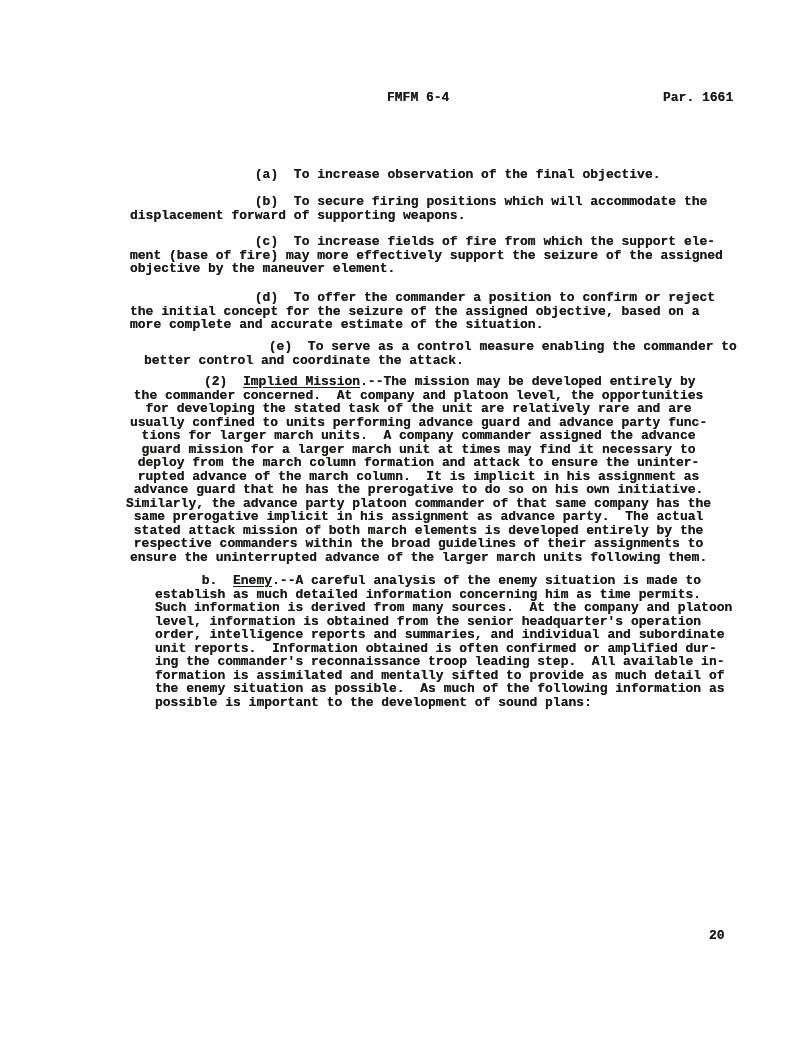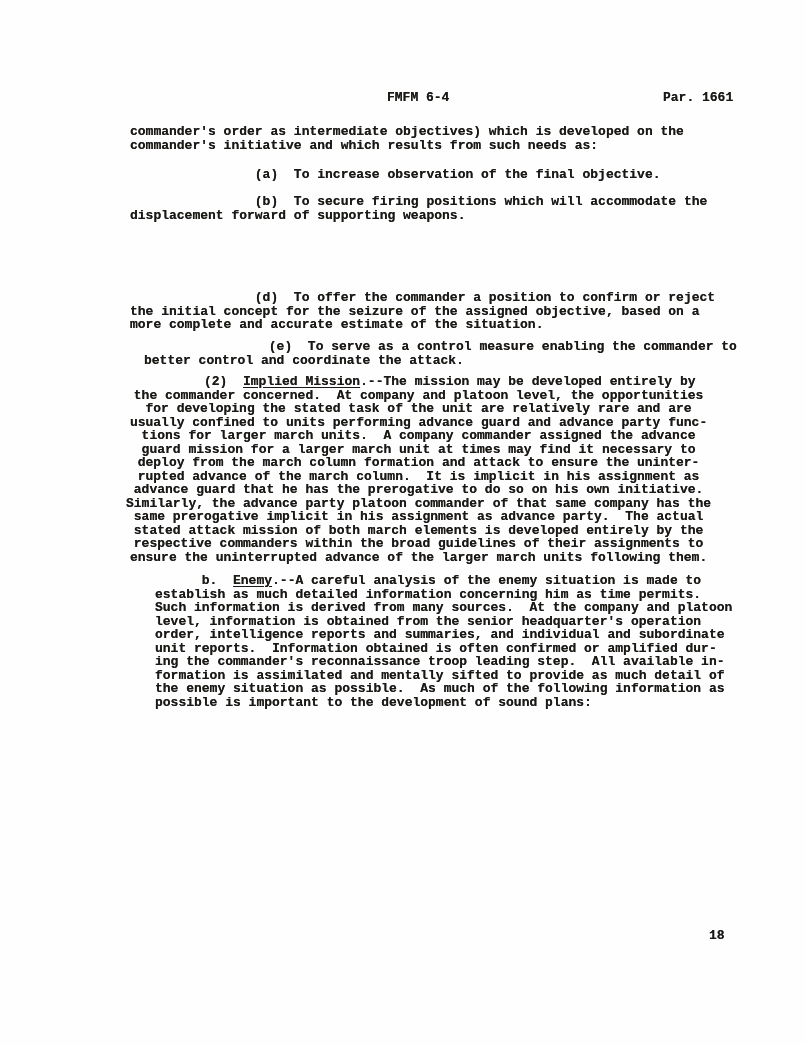--- a/index.html
+++ b/index.html
@@ -44,28 +44,29 @@
 </style>
 </head>
 <body>
 
 <div class="page">
 
   <div class="typed" id="hdr-center">FMFM 6-4</div>
 
   <div class="typed" id="hdr-right">Par. 1661</div>
 
-  <div class="typed" id="intro">commander's order as intermediate objectives) which is developed on the
-commander's initiative and which results from such needs as:</div>
 
   <div class="typed" id="item-a">                (a)  To increase observation of the final objective.</div>
 
   <div class="typed" id="item-b">                (b)  To secure firing positions which will accommodate the
 displacement forward of supporting weapons.</div>
 
+  <div class="typed" id="item-c">                (c)  To increase fields of fire from which the support ele-
+ment (base of fire) may more effectively support the seizure of the assigned
+objective by the maneuver element.</div>
 
   <div class="typed" id="item-d">                (d)  To offer the commander a position to confirm or reject
 the initial concept for the seizure of the assigned objective, based on a
 more complete and accurate estimate of the situation.</div>
 
   <div class="typed" id="item-e">                (e)  To serve as a control measure enabling the commander to
 better control and coordinate the attack.</div>
 
   <div class="typed" id="para-implied"><span>        (2)  </span><span class="underlined">Implied Mission</span><span>.--The mission may be developed entirely by
 the commander concerned.  At company and platoon level, the opportunities
@@ -87,15 +88,15 @@
 Such information is derived from many sources.  At the company and platoon
 level, information is obtained from the senior headquarter's operation
 order, intelligence reports and summaries, and individual and subordinate
 unit reports.  Information obtained is often confirmed or amplified dur-
 ing the commander's reconnaissance troop leading step.  All available in-
 formation is assimilated and mentally sifted to provide as much detail of
 the enemy situation as possible.  As much of the following information as
 possible is important to the development of sound plans:</span></div>
 
 
-  <div class="typed" id="page-num">18</div>
+  <div class="typed" id="page-num">20</div>
 
 </div>
 
 </body></html>

